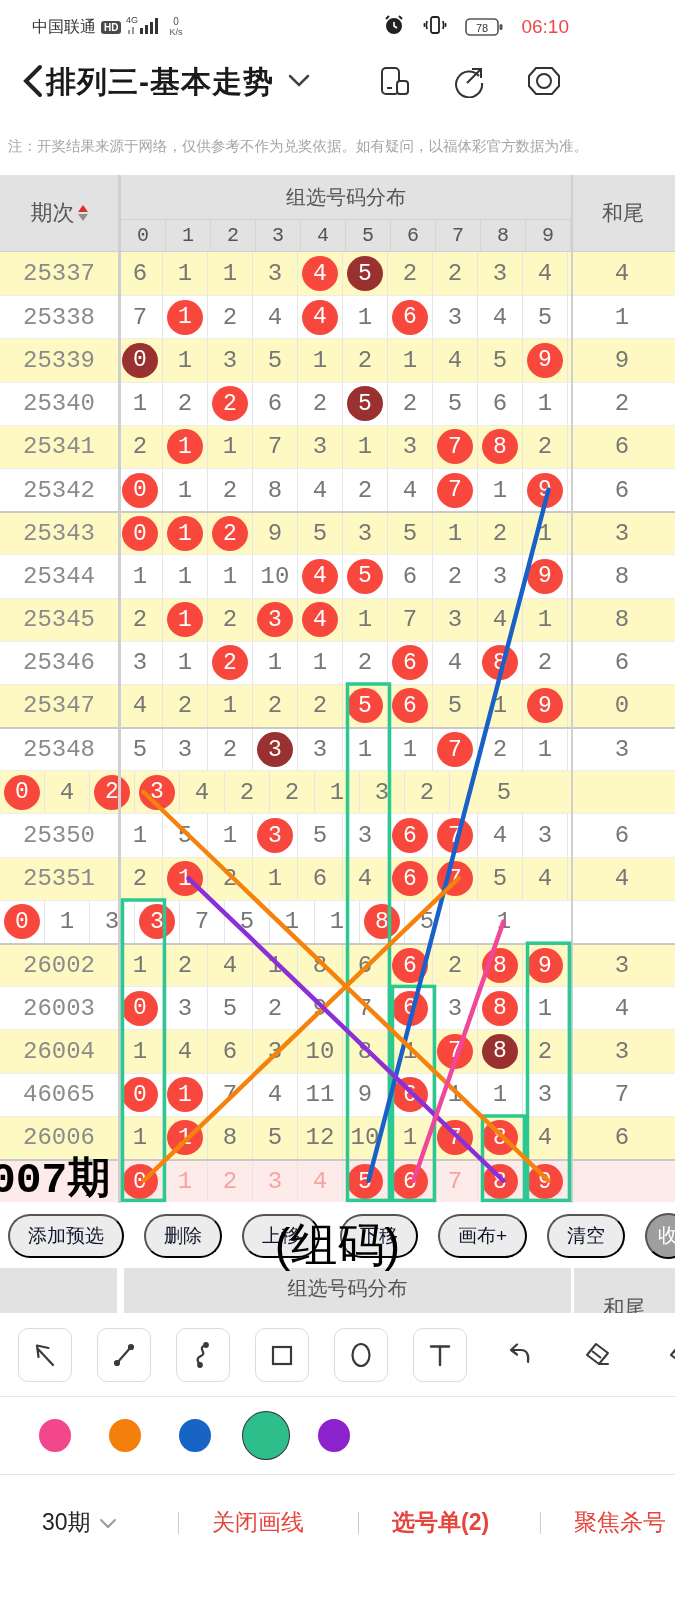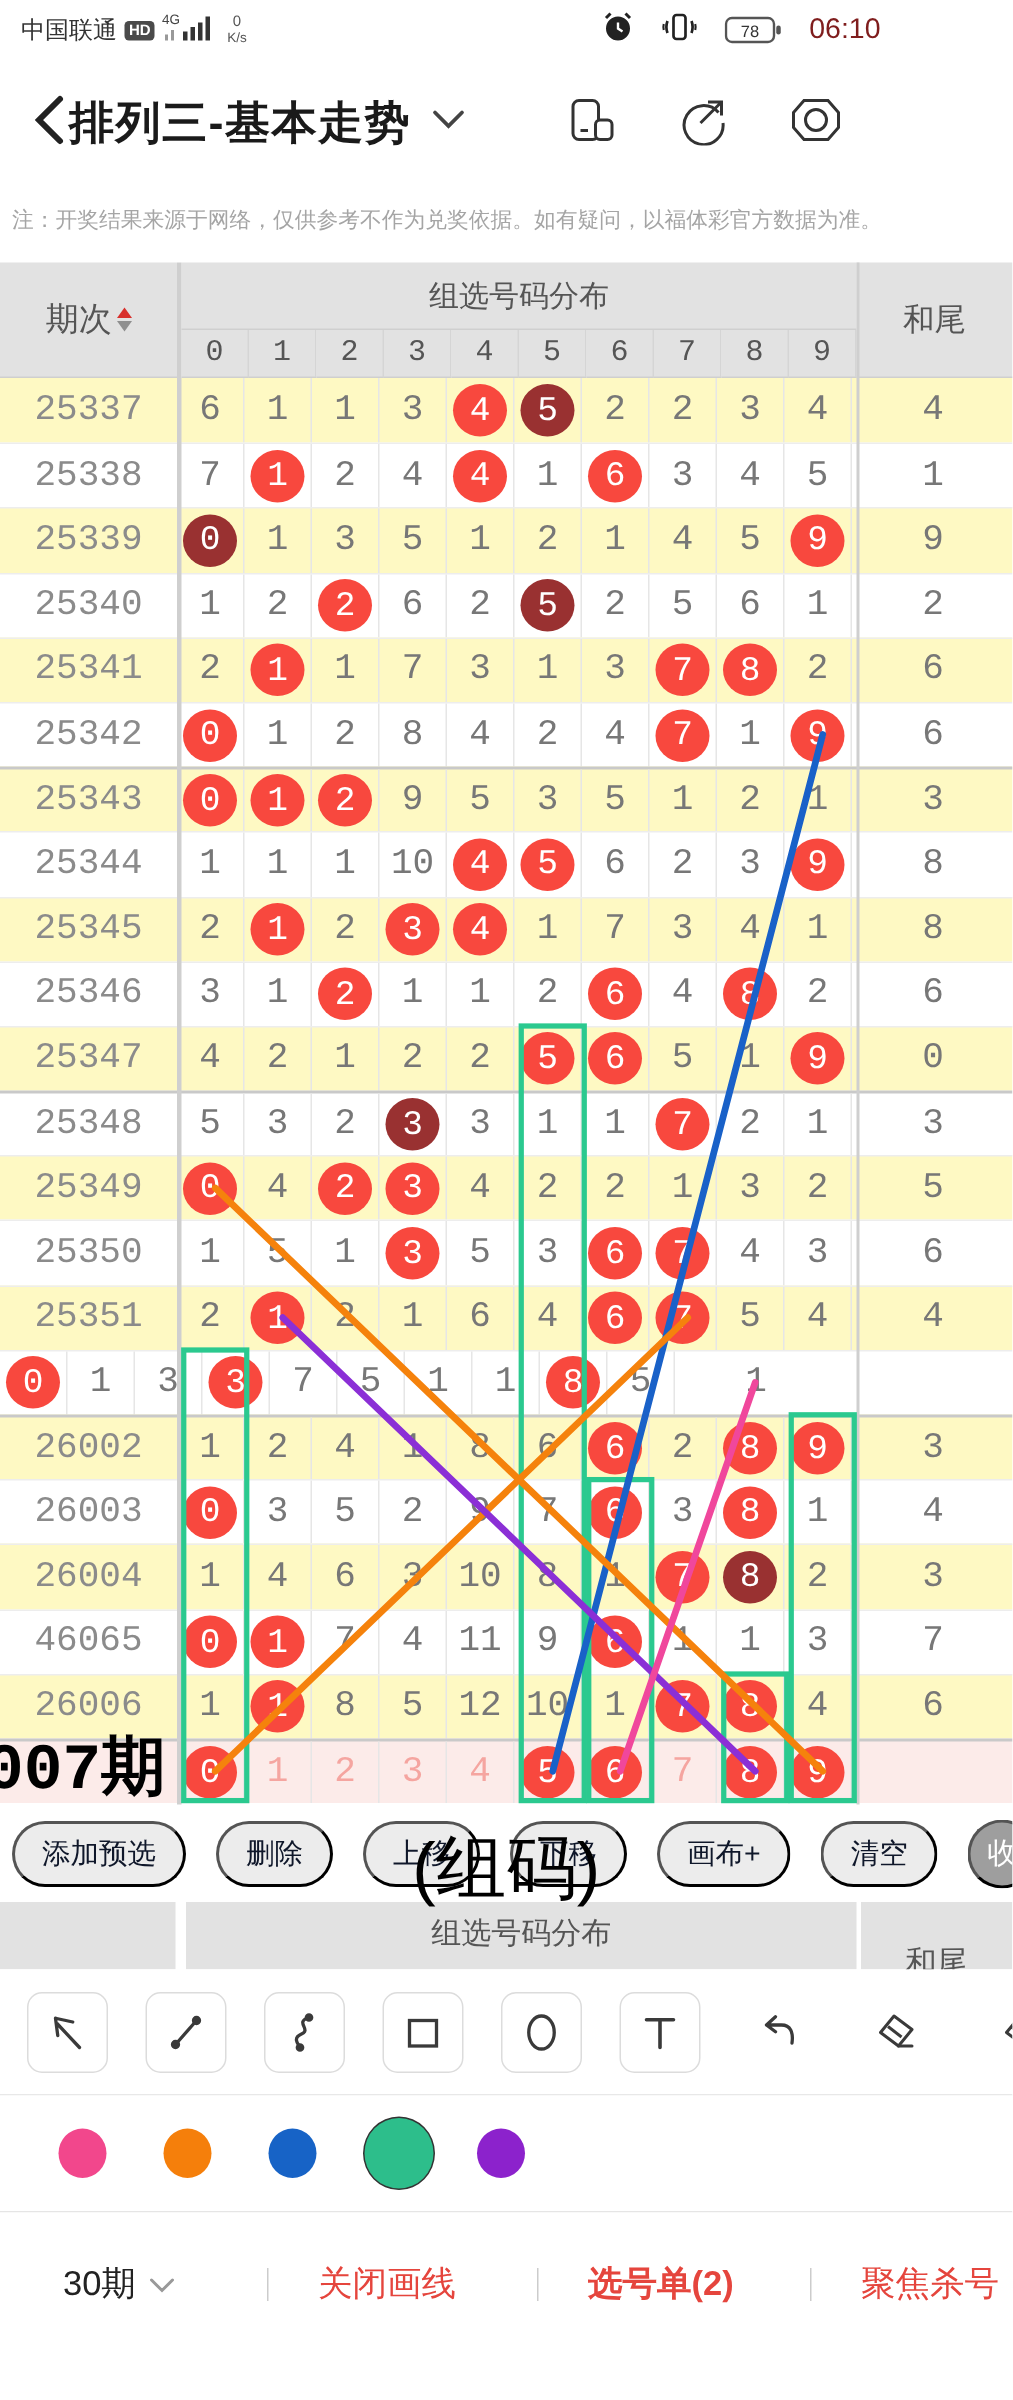--- a/index.html
+++ b/index.html
@@ -1,27 +1,27 @@
 <!DOCTYPE html>
 <html><head>
 <meta charset="utf-8">
 <style>
   * { margin:0; padding:0; box-sizing:border-box; }
   body { background:#fff; font-family:"Liberation Sans","DejaVu Sans",sans-serif; }
   #page { position:relative; width:675px; height:1600px; background:#fff; overflow:hidden; }
 
   
-  .status-bar { position:absolute; top:0; left:0; width:601px; height:40px; display:flex; align-items:center; padding:0 14px; color:#333; }
+  .status-bar { position:absolute; top:0; left:0; width:601px; height:40px; display:flex; align-items:flex-end; padding:0 32px; color:#333; }
   .sb-left { display:flex; align-items:center; gap:5px; }
   .sb-carrier { font-size:16px; color:#333; }
   .hd-badge { background:#4a4a4a; color:#fff; font-size:10px; font-weight:bold; border-radius:3px; padding:1px 3px; }
   .sb-speed { display:flex; flex-direction:column; align-items:center; line-height:10px; margin-left:4px; color:#555; }
   .sb-speed .v { font-size:10px; } .sb-speed .u { font-size:9px; }
   .sb-right { margin-left:auto; display:flex; align-items:center; gap:18px; }
-  .sb-time { font-size:19px; color:#7f1d1d; }
+  .sb-time { font-size:19px; color:#ef4444; }
 
   
   .app-header { position:absolute; top:40px; left:0; width:548px; height:85px; display:flex; align-items:center; padding:0 8px; }
   .page-title { font-size:30px; font-weight:bold; color:#1a1a1a; margin-left:38px; letter-spacing:1px; }
   .title-caret { margin-left:14px; }
   .hdr-icons { margin-left:auto; display:flex; align-items:center; gap:40px; }
 
   
   .notice { position:absolute; top:125px; left:0; width:675px; height:50px; padding:12px 8px 0 8px; font-size:14.5px; color:#a5a5a5; white-space:nowrap; overflow:hidden; }
 
@@ -424,21 +424,20 @@
           <div class="cell c-digit">1</div>
           <div class="cell c-digit">1</div>
           <div class="cell c-digit">
             <span class="circ">7</span>
           </div>
           <div class="cell c-digit">2</div>
           <div class="cell c-digit">1</div>
           <div class="cell c-tail">3</div>
         </div>
         <div class="trow alt">
-          <div class="cell c-period">25349</div>
           <div class="cell c-digit">
             <span class="circ">0</span>
           </div>
           <div class="cell c-digit">4</div>
           <div class="cell c-digit">
             <span class="circ">2</span>
           </div>
           <div class="cell c-digit">
             <span class="circ">3</span>
           </div>

